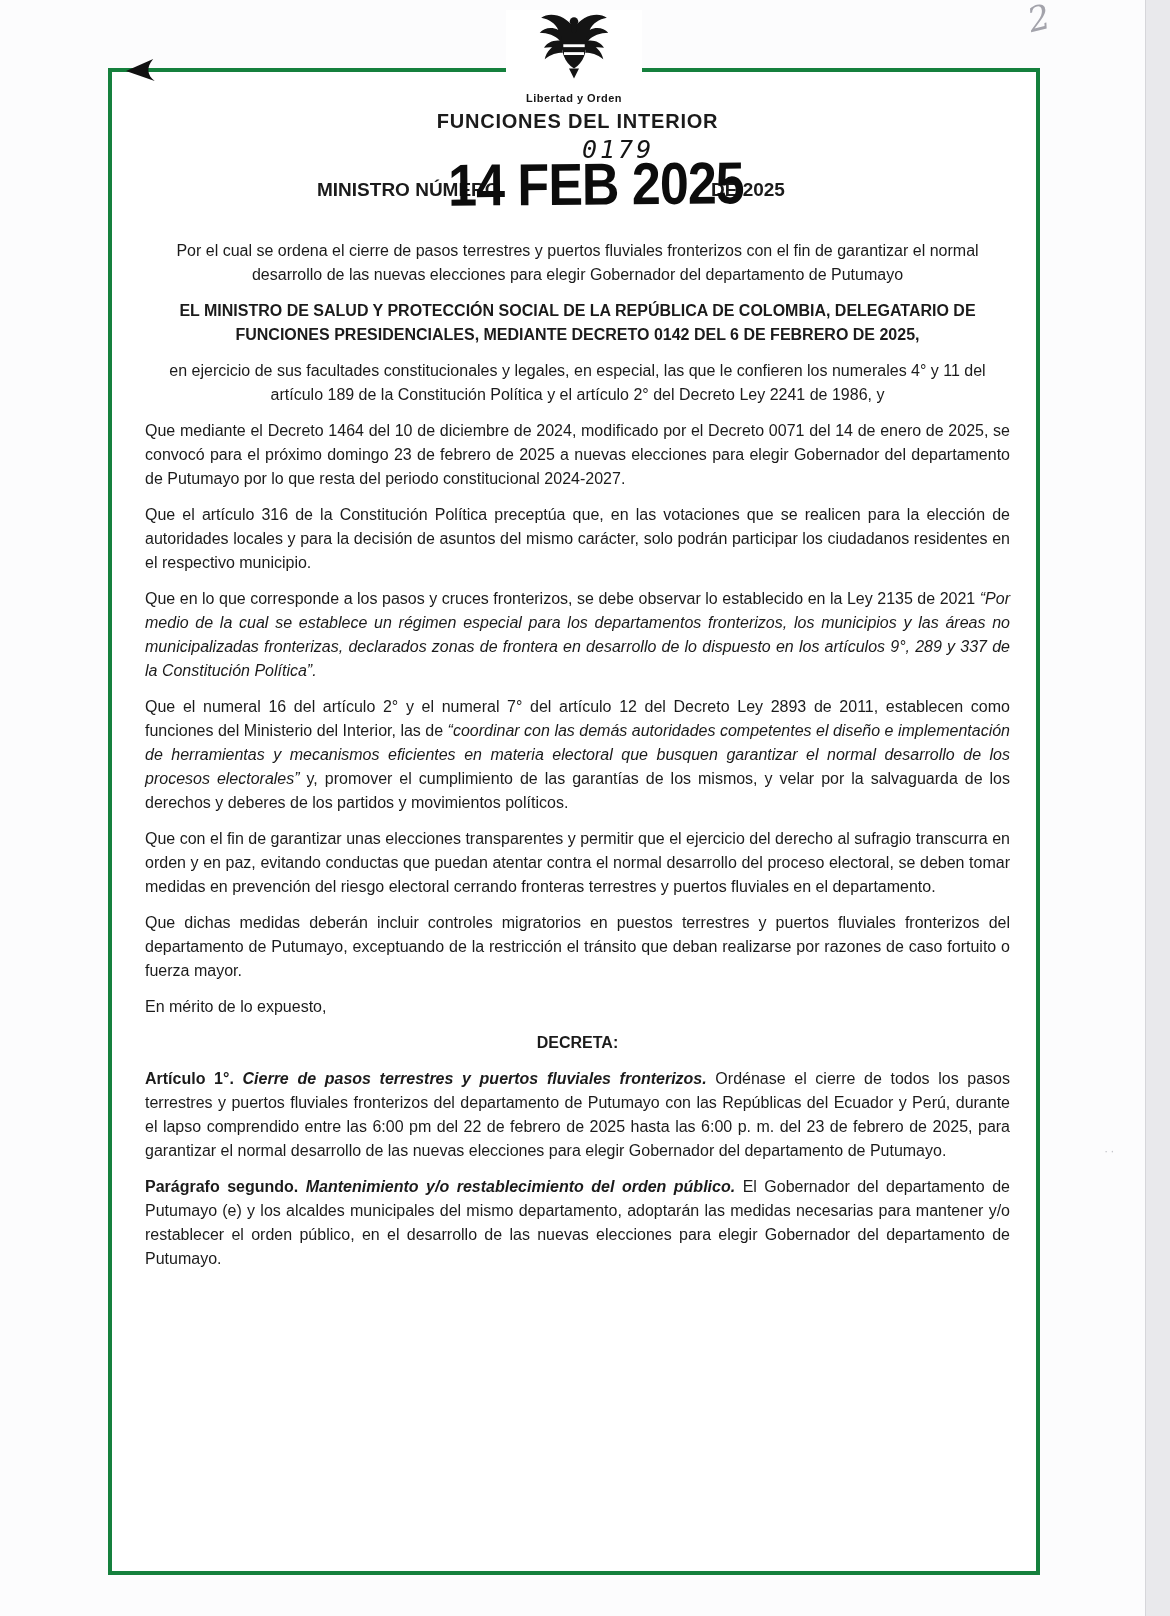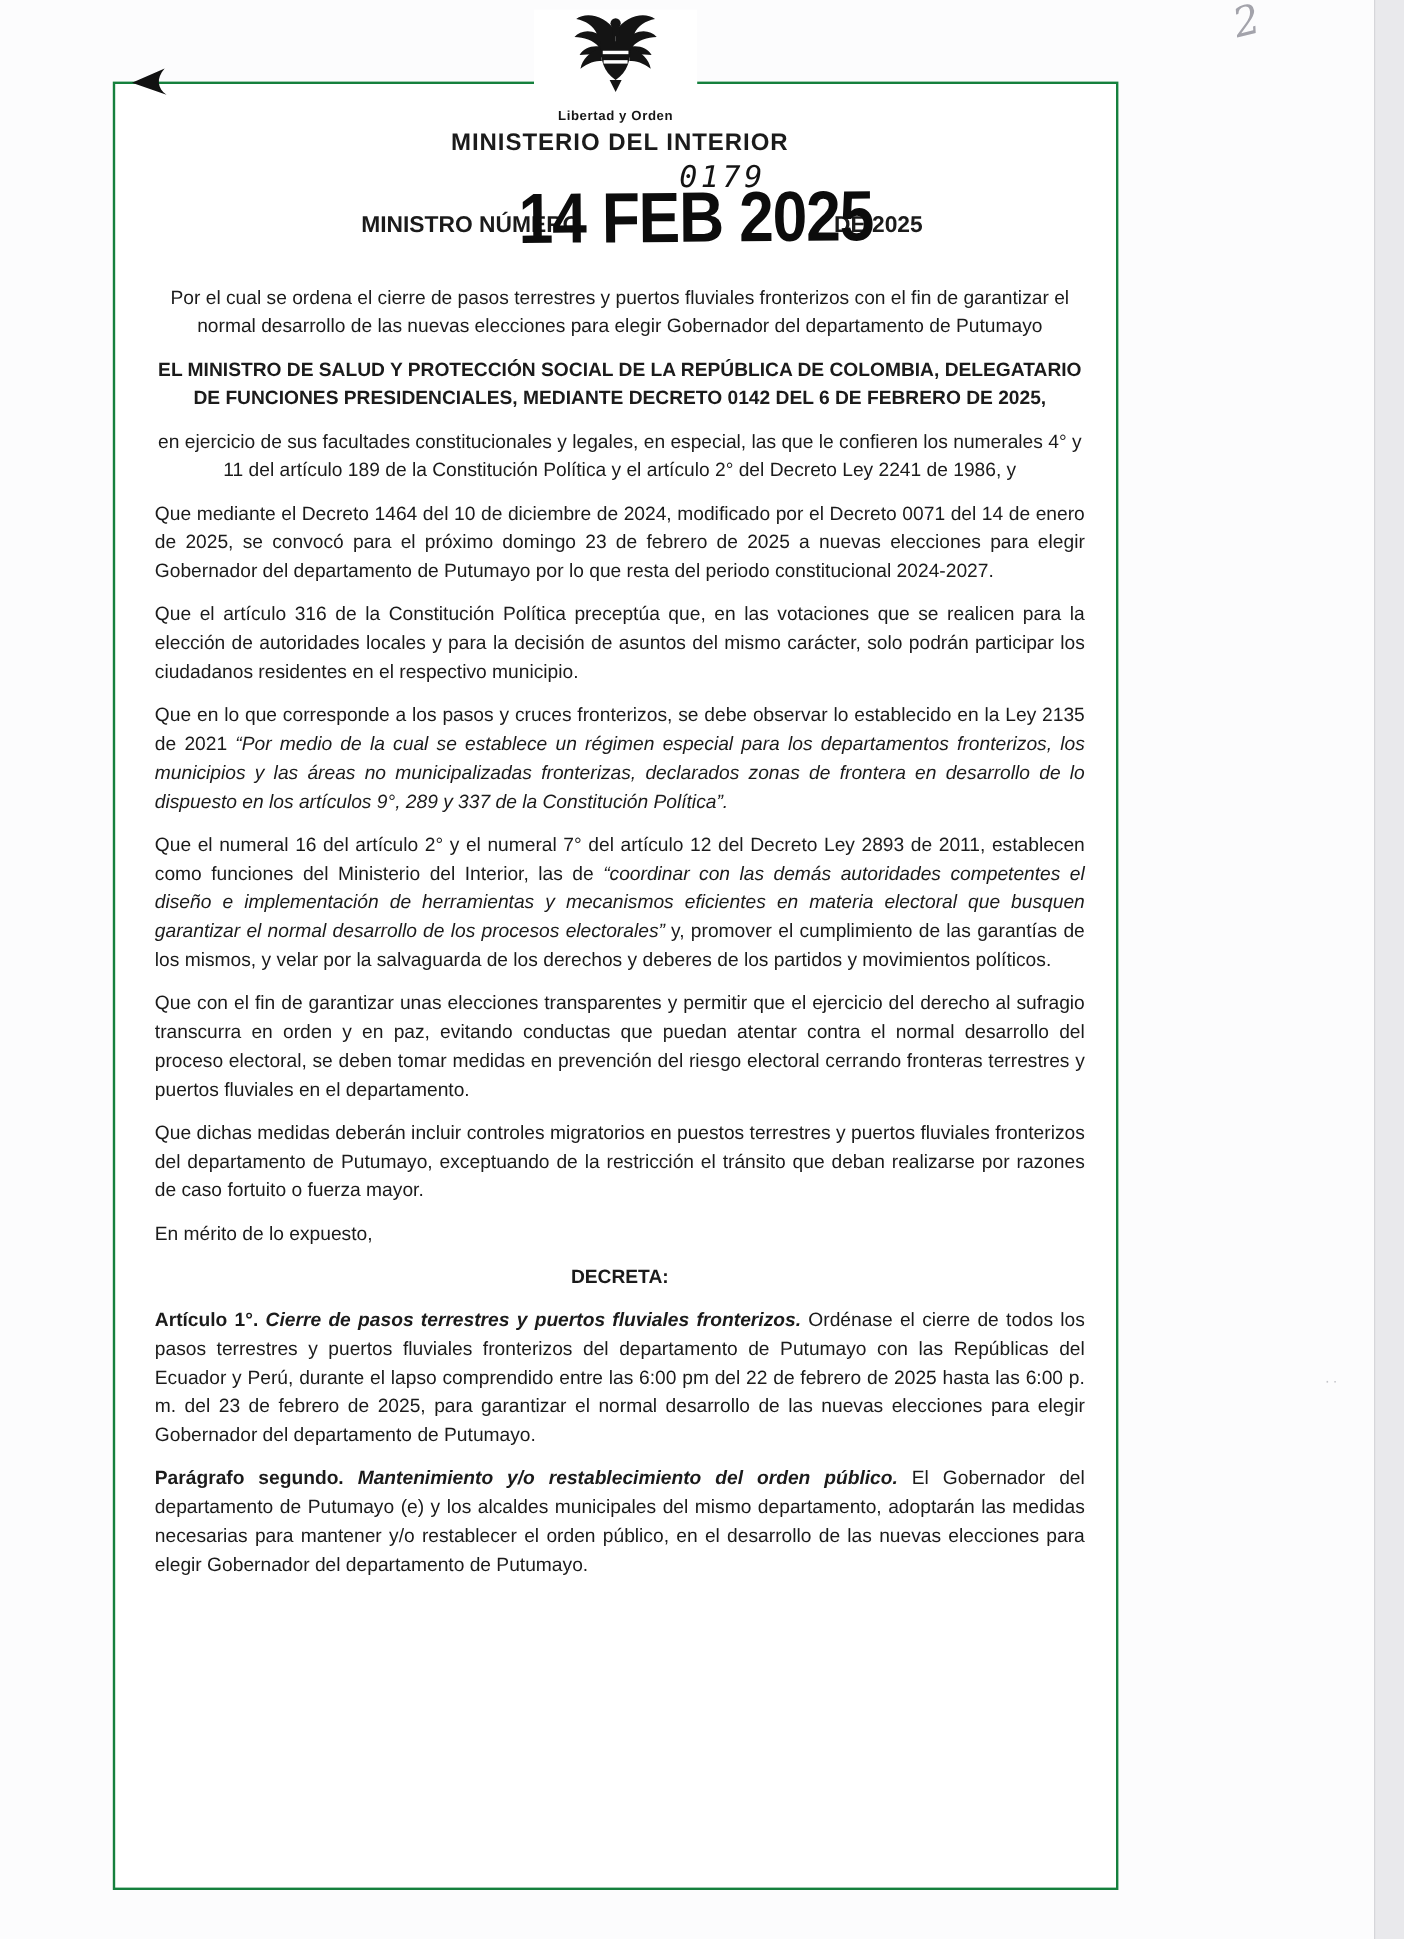--- a/index.html
+++ b/index.html
@@ -18,24 +18,24 @@
   .handwritten-mark{
     position:absolute;top:-2px;right:120px;
     font-family:"DejaVu Serif",serif;font-style:italic;
     font-size:34px;color:#a3a3ab;transform:rotate(-14deg);
   }
   .pencil-mark{
     position:absolute;top:1143px;left:1104px;
     font-size:13px;color:#c4c4c9;letter-spacing:2px;
   }
   .frame{
-    position:absolute;left:94px;top:68px;
-    width:838px;height:1507px;
+    position:absolute;left:108px;top:68px;
+    width:932px;height:1507px;
     box-sizing:border-box;
-    border:2px solid #15803d;
+    border:4px solid #15803d;
     background:#ffffff;
     padding:0 26px 0 33px;
   }
   .corner-arrow{
     position:absolute;left:8px;top:-15px;width:40px;height:28px;
   }
   .emblem{
     position:absolute;left:50%;top:-62px;transform:translateX(-50%);
     background:#ffffff;padding:0 18px;text-align:center;
   }
@@ -93,21 +93,21 @@
           <path d="M52 44 C40 48 31 57 29 68 C38 61 46 59 54 59 Z"></path>
           <path d="M88 44 C100 48 109 57 111 68 C102 61 94 59 86 59 Z"></path>
           <path d="M63 81 L77 81 L70 95 Z"></path>
         </g>
         <rect x="55" y="47" width="30" height="4" fill="#ffffff"></rect>
         <rect x="56" y="58" width="28" height="4" fill="#ffffff"></rect>
       </svg>
       <div class="emblem-caption">Libertad y Orden</div>
     </div>
 
-    <div class="ministry">MINISTERIO DEL INTERIOR</div>
+    <div class="ministry">FUNCIONES DEL INTERIOR</div>
 
     <div class="decree-cluster">
       <span class="stamp-number">0179</span>
       <span class="decree-left">MINISTRO NÚMERO</span>
       <span class="stamp-date">14 FEB 2025</span>
       <span class="decree-right">DE 2025</span>
     </div>
 
     <p class="center tight">Por el cual se ordena el cierre de pasos terrestres y puertos fluviales fronterizos con el fin de garantizar el normal desarrollo de las nuevas elecciones para elegir Gobernador del departamento de Putumayo</p>
 

